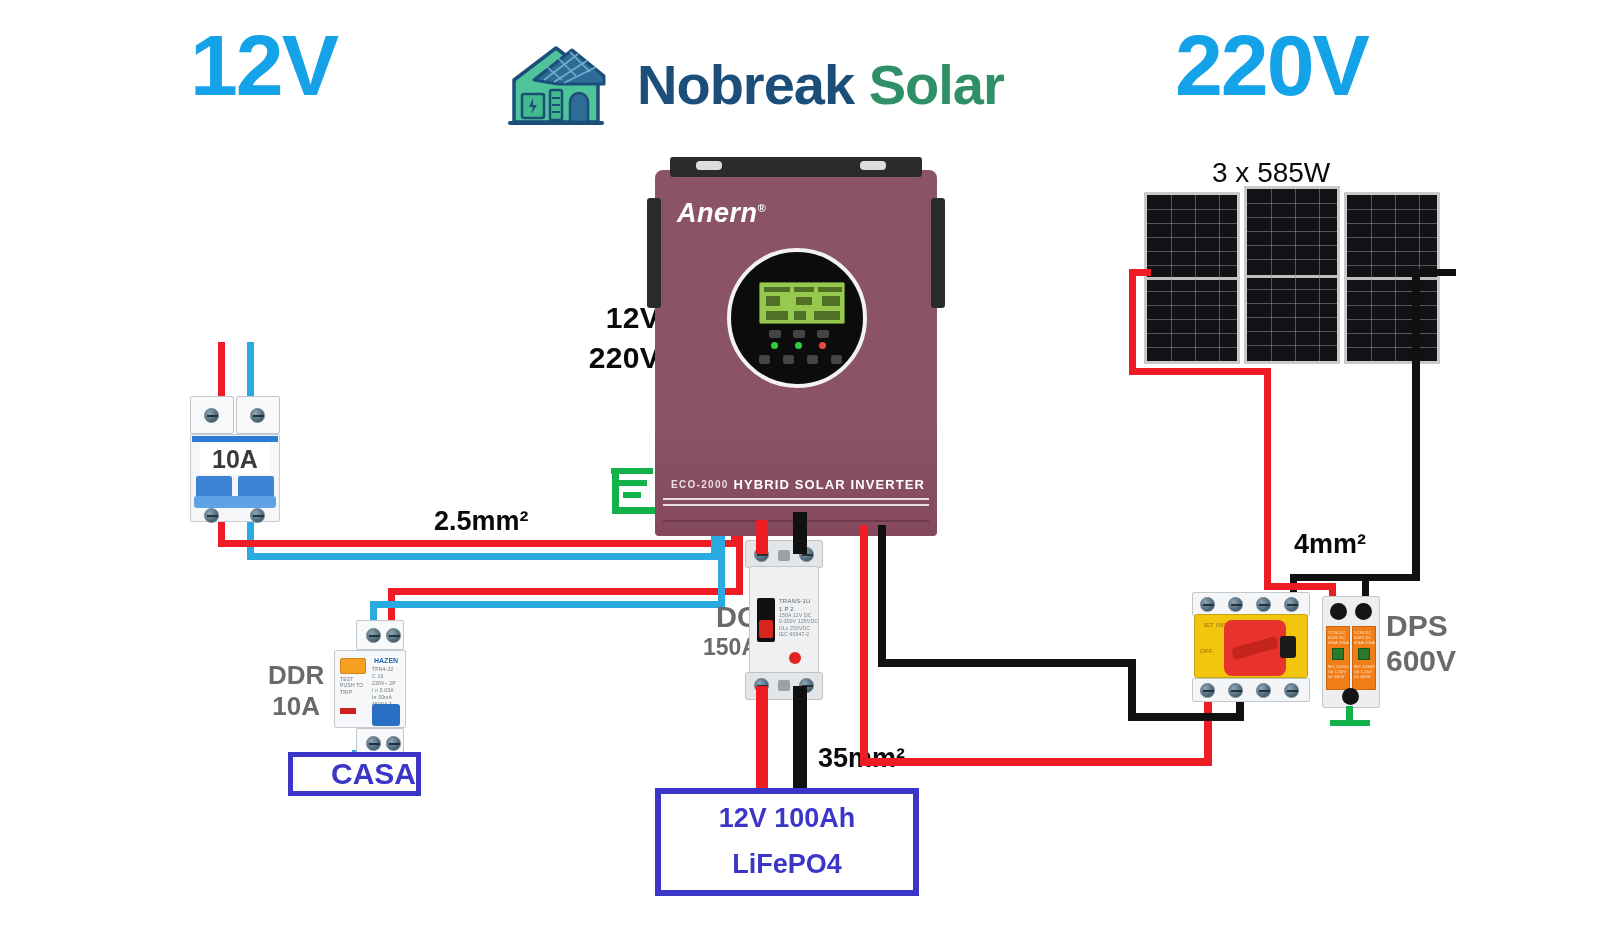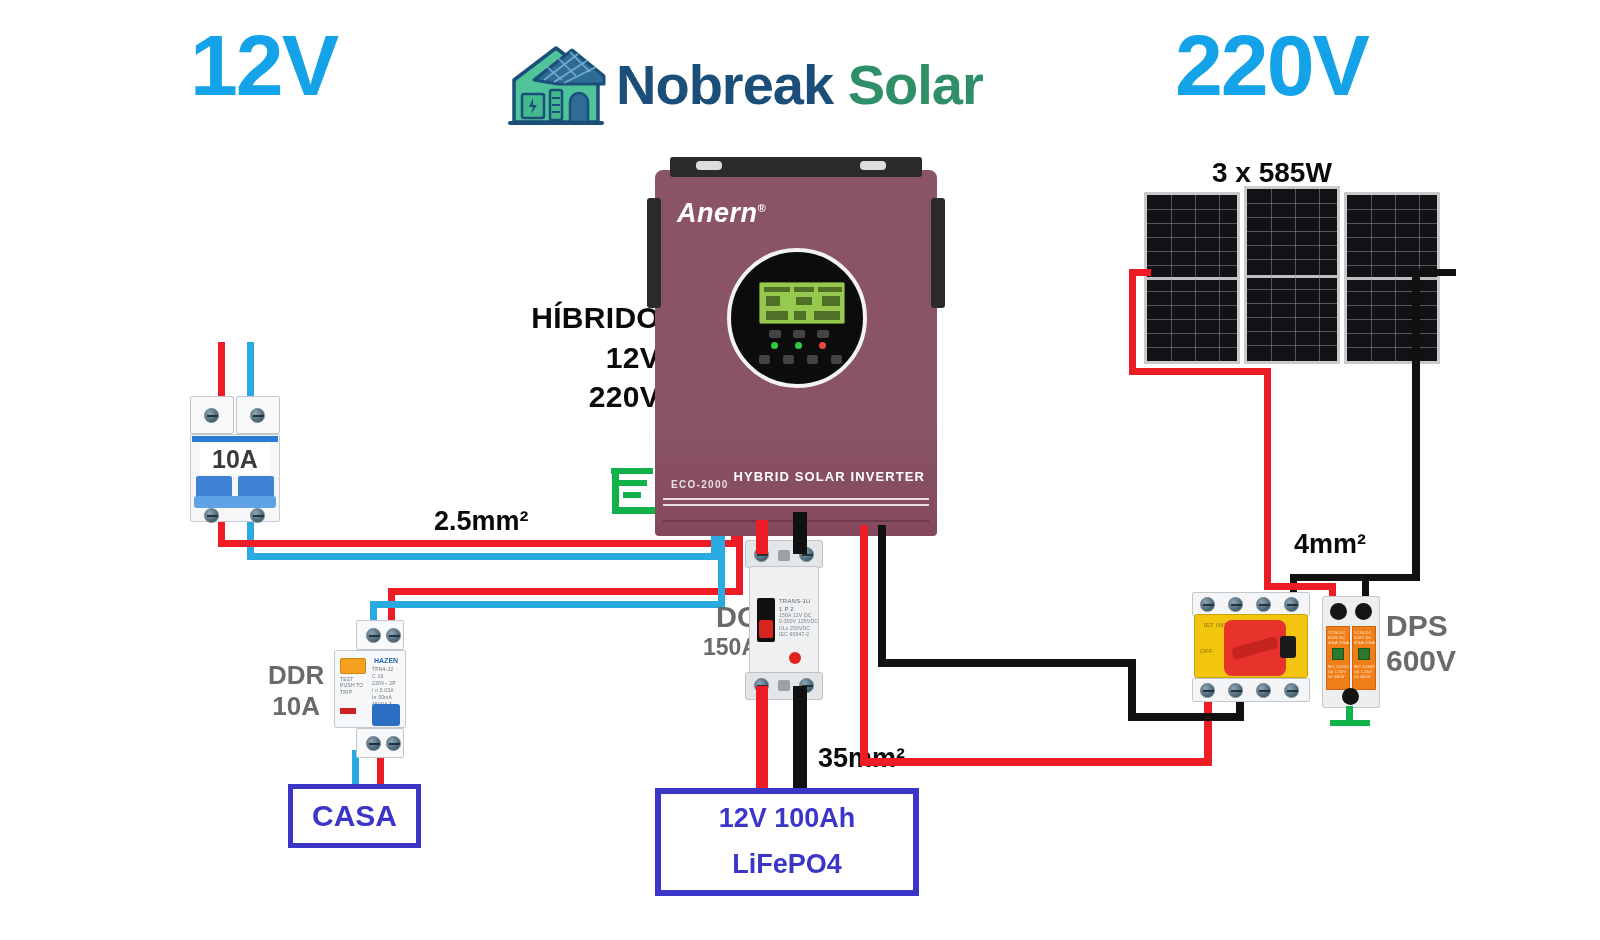--- a/index.html
+++ b/index.html
@@ -20,21 +20,21 @@
   
   .volt-label {
     font-weight: 900;
     color: #14A3E8;
     letter-spacing: -2px;
     line-height: 1;
     font-size: 86px;
     white-space: nowrap;
   }
   #brand-wrap {
-    display: flex; align-items: center; gap: 4px;
+    display: flex; align-items: center; gap: 25px;
   }
   #brand-text {
     font-size: 56px; font-weight: 700; letter-spacing: -1px;
     white-space: nowrap;
   }
   #brand-text .w1 { color: #1B4E78; }
   #brand-text .w2 { color: #2F8F66; }
 
   
   .boxlabel {
@@ -81,21 +81,21 @@
   }
   #inverter-spec {
     text-align: right;
     font-size: 30px;
     font-weight: 800;
     color: #0A0A0A;
     line-height: 1.32;
     letter-spacing: .3px;
   }
   #panel-power {
-    font-size: 28px; font-weight: 700; color: #0A0A0A;
+    font-size: 28px; font-weight: 400; color: #0A0A0A;
   }
 
   
   .wire { position: absolute; }
   .w-red   { background: #EE1C25; }
   .w-blue  { background: #29ABE2; }
   .w-black { background: #111111; }
   .w-green { background: #12B24B; }
 
   
@@ -143,21 +143,21 @@
   }
   .inv-btn {
     position: absolute; width: 12px; height: 8px; background: #444;
     border-radius: 2px;
   }
   #inv-model {
     position: absolute; left: 16px; bottom: 46px;
     color: #e8dde2; font-size: 10px; font-weight: 700; letter-spacing: 1.3px;
   }
   #inv-type {
-    position: absolute; right: 12px; bottom: 52px;
+    position: absolute; right: 12px; bottom: 44px;
     color: #ffffff; font-size: 13px; font-weight: 800; letter-spacing: 1.1px;
   }
   .inv-stripe {
     position: absolute; left: 8px; right: 8px; height: 2px; background: #e9dfe3;
   }
   #inv-footline {
     position: absolute; left: 8px; right: 8px; bottom: 14px;
     height: 2px; background: #6d394b;
   }
 
@@ -373,28 +373,27 @@
     <div class="microtext" style="left:38px; top:67px;">I  n 0.03A</div>
     <div class="microtext" style="left:38px; top:74px;">In 30mA</div>
     <div class="microtext" style="left:38px; top:81px;">4500A    3</div>
     <div id="ddr-toggle" style="left:38px; top:84px; width:28px; height:22px;"></div>
     <div class="abs" style="left:6px; top:88px; width:16px; height:6px; background:#CE2020;"></div>
     <div class="mcb-term" style="left:22px; top:108px; width:48px; height:30px;"></div>
     <div class="screw" style="left:32px; top:116px;"></div>
     <div class="screw" style="left:52px; top:116px;"></div>
   </div>
 
-  <div class="abs boxlabel" id="casa-box" style="left:288px; top:784px; width:133px; height:64px;">
+  <div class="abs boxlabel" id="casa-box" style="left:288px; top:752px; width:133px; height:44px;justify-content:flex-end;">
     <span>CASA</span>
   </div>
 
   <div class="abs black-label" style="left:434px; top:505px;">2.5mm²</div>
 
   <div class="abs" id="inverter-spec" style="left:500px; top:298px; width:160px;">
-    <div>HÍBRIDO</div>
     <div>12V</div>
     <div>220V</div>
   </div>
 
   <div class="wire w-green" style="left:612px; top:468px; width:7px; height:46px;"></div>
   <div class="wire w-green" style="left:612px; top:507px; width:66px; height:7px;"></div>
   <div class="wire w-green" style="left:671px; top:468px; width:7px; height:46px;"></div>
   <div class="gnd-bar" style="left:611px; top:468px; width:42px; height:6px;"></div>
   <div class="gnd-bar" style="left:617px; top:480px; width:30px; height:6px;"></div>
   <div class="gnd-bar" style="left:623px; top:492px; width:18px; height:6px;"></div>

